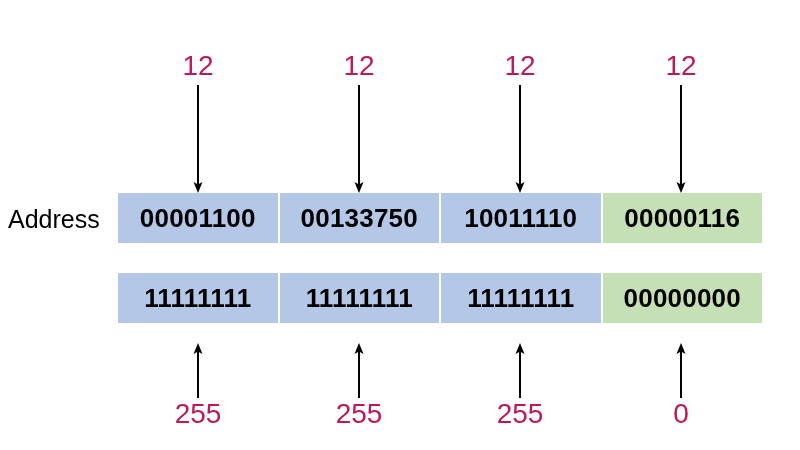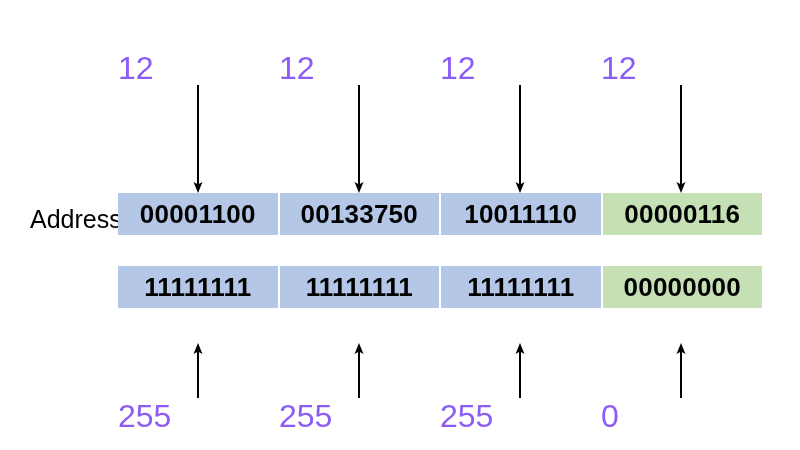--- a/index.html
+++ b/index.html
@@ -29,36 +29,35 @@
   .row-label {
     position: absolute;
     left: 8px;
     width: 104px;
     text-align: left;
     font-size: 25px;
     font-weight: 400;
     line-height: 1;
     color: #000000;
     white-space: nowrap;
-    margin-left: 22px;
   }
   #row-label-address { top: 207px; }
   #row-label-mask    { top: 287px; }
 
   
   .octet-row {
     position: absolute;
     left: 118px;
     width: 644px;
-    height: 42px;
+    height: 50px;
     display: flex;
     gap: 2px;
   }
   #address-row { top: 193px; }
-  #mask-row    { top: 266px; }
+  #mask-row    { top: 273px; }
 
   .octet-cell {
     flex: 1 1 0;
     display: flex;
     align-items: center;
     justify-content: center;
     font-size: 26px;
     font-weight: bold;
     letter-spacing: 0.2px;
     color: #000000;
@@ -83,24 +82,25 @@
     width: 160px;
     overflow: visible;
   }
   .arrow-col.top svg    { height: 150px; }
   .arrow-col.bottom svg { height: 58px;  }
 
   
   .arrow-label {
     position: absolute;
     width: 160px;
-    font-size: 32px;
+    text-align: center;
+    font-size: 28px;
     font-weight: 400;
     line-height: 1;
-    color: #8b5cf6;
+    color: #be185d;
     white-space: nowrap;
   }
   .arrow-label.top-label    { top: 52px;  }
   .arrow-label.bottom-label { top: 400px; }
 
   
   .col-0 { left: 118px; }
   .col-1 { left: 279px; }
   .col-2 { left: 440px; }
   .col-3 { left: 601px; }

